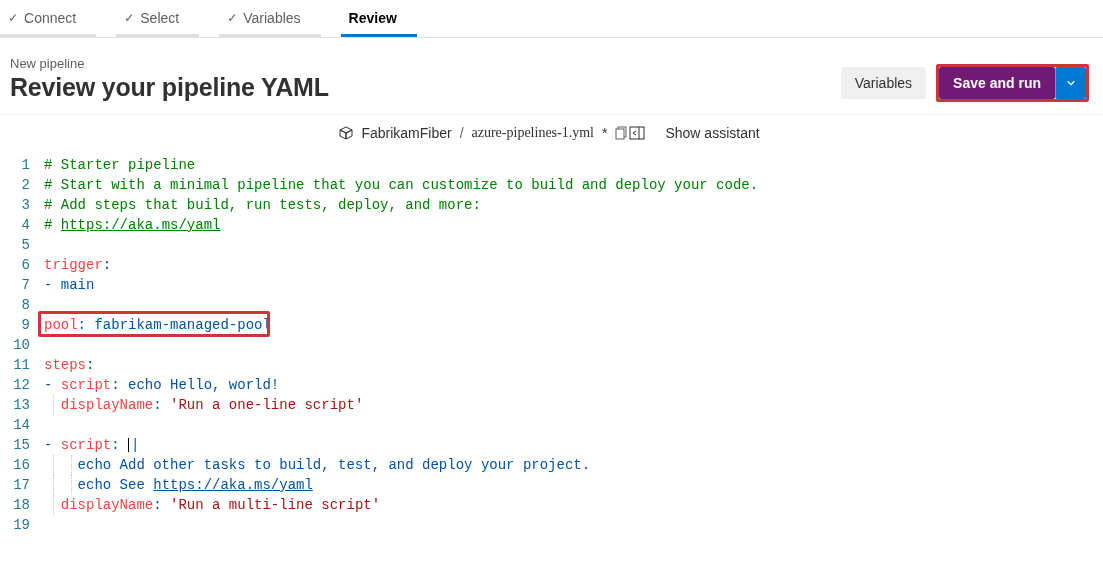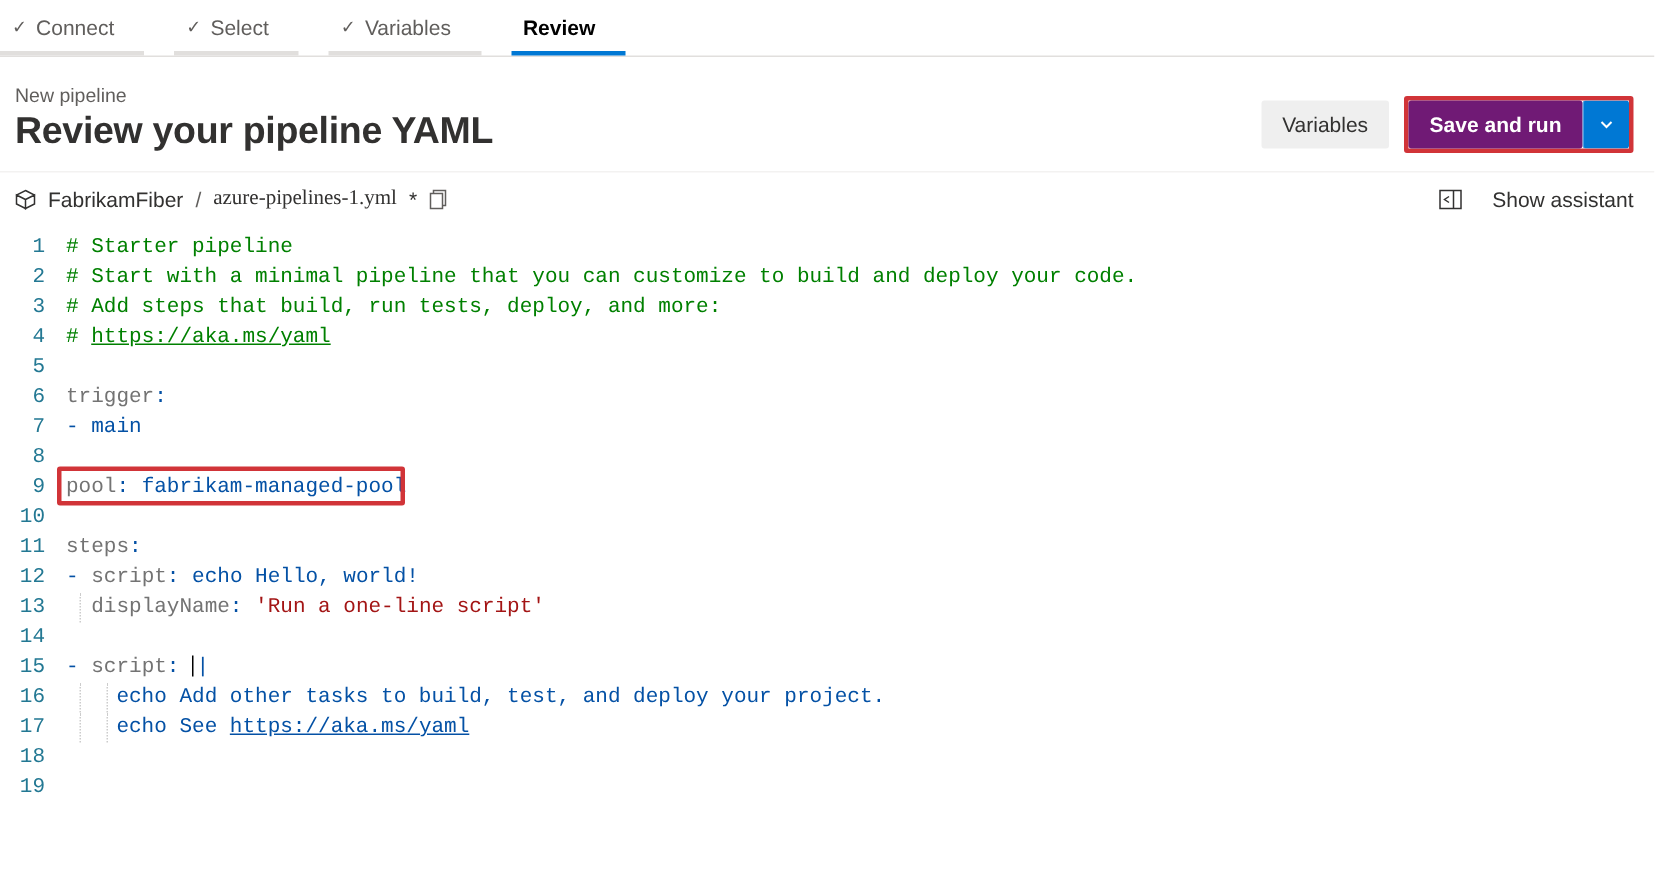--- a/index.html
+++ b/index.html
@@ -96,21 +96,21 @@
     display:flex;
     align-items:center;
   }
   .chev {
     width: 10px; height: 10px;
   }
 
   
   .bc-row {
     display: flex;
-    justify-content: space-between;
+    justify-content: center;
     align-items: center;
     padding: 10px 14px 10px 10px;
     border-top: 1px solid #f3f2f1;
   }
   .bc-left {
     display: flex;
     align-items: center;
     gap: 8px;
     color: #323130;
   }
@@ -147,21 +147,21 @@
   .code {
     flex: 1;
     position: relative;
   }
   .line {
     height: 20px;
     white-space: pre;
     position: relative;
   }
   .c-comment { color: #008000; }
-  .c-key { color: #737373; text-align: center; }
+  .c-key { color: #ef4444; text-align: center; }
   .c-string { color: #a31515; }
   .c-text { color: #0451a5; }
   .c-link { color: #008000; text-decoration: underline; }
   .c-link2 { color: #0451a5; text-decoration: underline; }
   .c-plain { color: #0451a5; }
 
   .indent-guide {
     position: absolute;
     left: 0;
     top: 0;
@@ -289,15 +289,16 @@
       <div class="line"><span class="c-key">pool</span><span class="c-plain">: </span><span class="c-text">fabrikam-managed-pool</span></div>
       <div class="highlight-box" style="top: 156px; left: -6px; width: 232px; height: 26px;"></div>
       <div class="line"></div>
       <div class="line"><span class="c-key">steps</span><span class="c-plain">:</span></div>
       <div class="line"><span class="c-plain">- </span><span class="c-key">script</span><span class="c-plain">: </span><span class="c-text">echo Hello, world!</span></div>
       <div class="line"><span class="indent-guide ig1"></span><span>  </span><span class="c-key">displayName</span><span class="c-plain">: </span><span class="c-string">'Run a one-line script'</span></div>
       <div class="line"></div>
       <div class="line"><span class="c-plain">- </span><span class="c-key">script</span><span class="c-plain">: </span><span class="cursor-bar"></span><span class="c-plain">|</span></div>
       <div class="line"><span class="indent-guide ig1"></span><span class="indent-guide ig2"></span><span>    </span><span class="c-text">echo Add other tasks to build, test, and deploy your project.</span></div>
       <div class="line"><span class="indent-guide ig1"></span><span class="indent-guide ig2"></span><span>    </span><span class="c-text">echo See </span><span class="c-link2">https://aka.ms/yaml</span></div>
+      <div class="line"><span class="indent-guide ig1"></span><span>  </span><span class="c-key">displayName</span><span class="c-plain">: </span><span class="c-string">'Run a multi-line script'</span></div>
       <div class="line"></div>
     </div>
 </div>
 
 </body></html>

